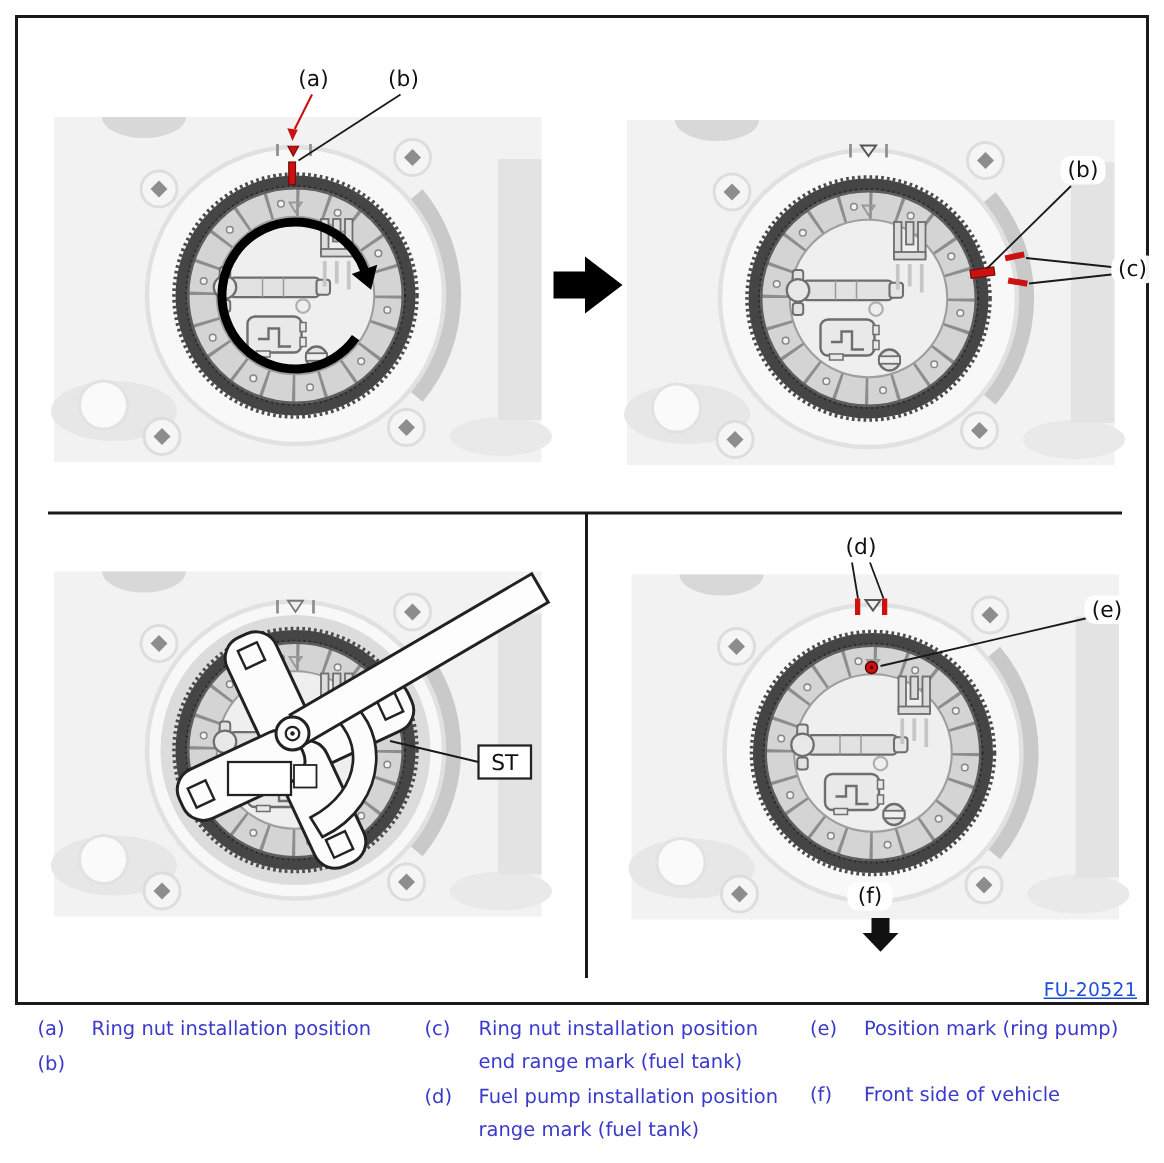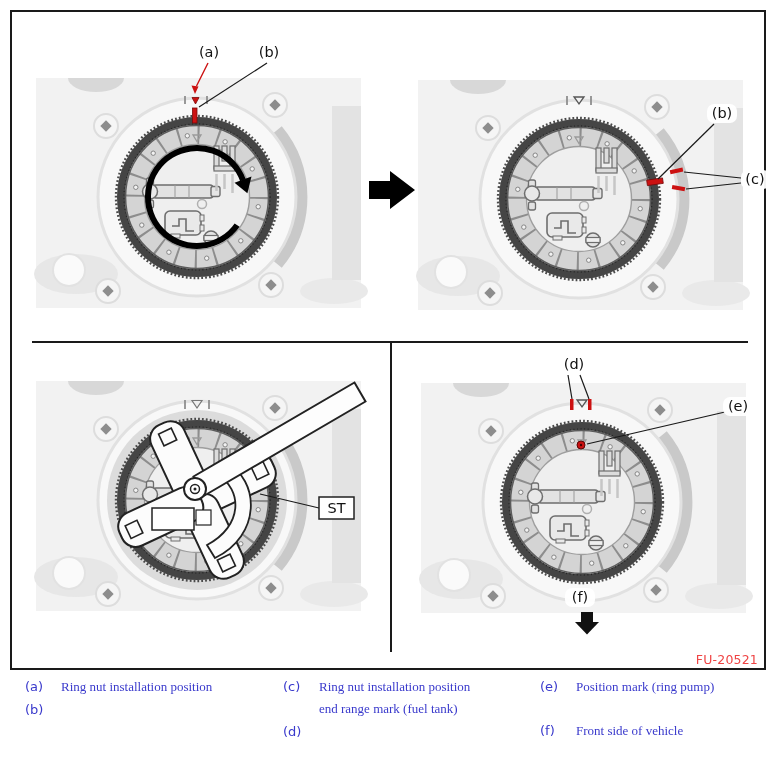--- a/index.html
+++ b/index.html
@@ -6,32 +6,32 @@
   body{width:776px;height:775px;position:relative;font-family:"DejaVu Sans",sans-serif;overflow:hidden;}
   #figure{position:absolute;left:10px;top:10px;width:756px;height:660px;border:2px solid #1a1a1a;box-sizing:border-box;background:#fff;}
   .panel{position:absolute;}
   #panel-tl{left:0;top:0;}
   #panel-tr{left:379px;top:0;}
   #panel-bl{left:0;top:330px;}
   #panel-br{left:379px;top:330px;}
   #divider-h{position:absolute;left:20px;top:329px;width:716px;height:0;border-top:2px solid #1a1a1a;}
   #divider-v{position:absolute;left:378px;top:330px;width:0;height:310px;border-left:2px solid #1a1a1a;}
   #between-arrow{position:absolute;left:350px;top:152px;}
-  #figure-code{position:absolute;right:6px;top:640px;font-size:12.5px;color:#ef4444;letter-spacing:.2px;}
+  #figure-code{position:absolute;right:6px;top:640px;font-size:12.5px;color:#1d4ed8;letter-spacing:.2px;text-decoration:underline;}
   .co{font-size:14.5px;fill:#111;}
   .pill{fill:#ffffff;opacity:.95;}
   .leader{stroke:#1a1a1a;stroke-width:1.2;fill:none;}
   #legend{position:absolute;left:0;top:676px;width:776px;color:#3a3acc;font-size:13px;}
   .lg-col{position:absolute;top:0;}
   #lg-col1{left:25px;width:250px;}
   #lg-col2{left:283px;width:253px;}
   #lg-col3{left:540px;width:232px;}
   .lg-entry{display:flex;margin:0 0 1px 0;}
   .lg-key{flex:0 0 36px;line-height:22px;}
-  .lg-lines{line-height:22px;white-space:nowrap;font-family:Liberation Serif, serif;}
+  .lg-lines{line-height:22px;white-space:nowrap;}
   .lg-gap{margin-top:22px;}
 </style>
 </head>
 <body>
 
 <svg width="0" height="0" style="position:absolute" aria-hidden="true">
   <defs>
 
     <g id="photo-g">
       <rect width="325" height="230" fill="#f2f2f2"></rect>
@@ -250,20 +250,24 @@
   <div id="lg-col2" class="lg-col">
     <div class="lg-entry">
       <span class="lg-key">(c)</span>
       <div class="lg-lines">
         <div>Ring nut installation position</div>
         <div>end range mark (fuel tank)</div>
       </div>
     </div>
     <div class="lg-entry">
       <span class="lg-key">(d)</span>
+      <div class="lg-lines">
+        <div>Fuel pump installation position</div>
+        <div>range mark (fuel tank)</div>
+      </div>
     </div>
   </div>
   <div id="lg-col3" class="lg-col">
     <div class="lg-entry">
       <span class="lg-key">(e)</span>
       <div class="lg-lines">
         <div>Position mark (ring pump)</div>
       </div>
     </div>
     <div class="lg-entry lg-gap">

